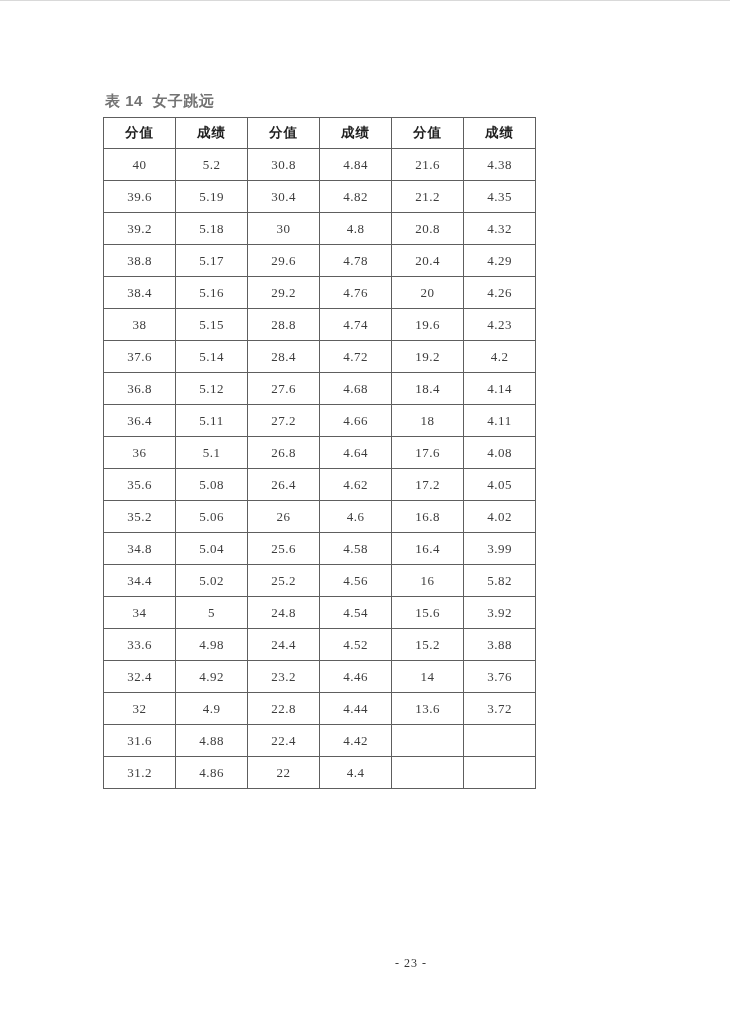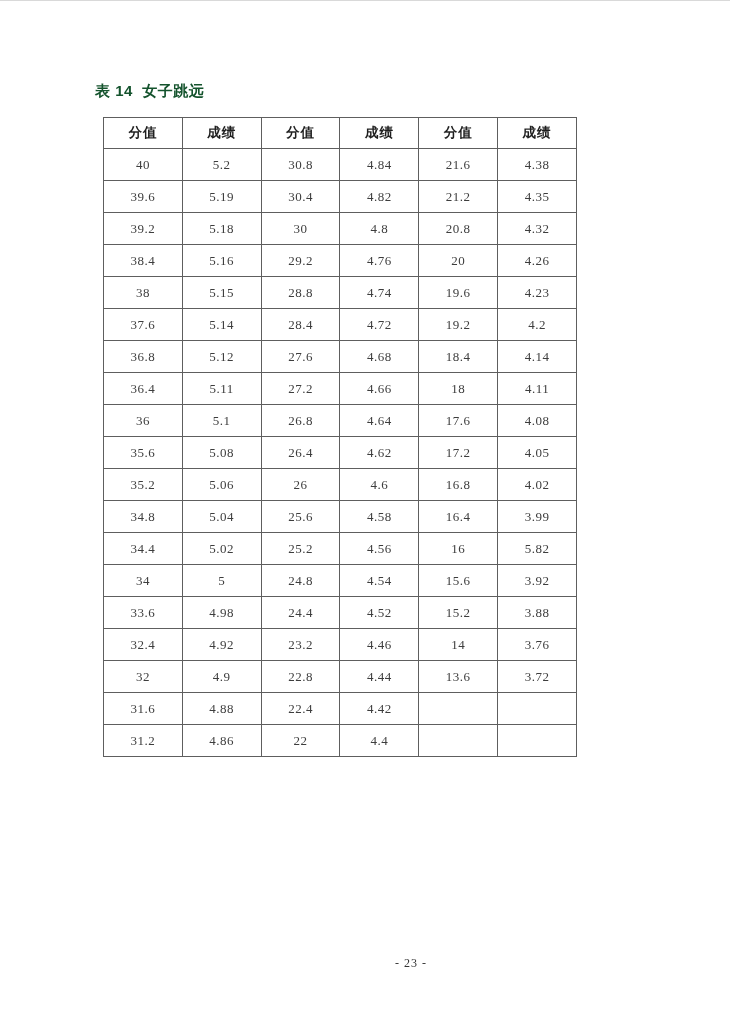--- a/index.html
+++ b/index.html
@@ -18,34 +18,34 @@
   .top-edge {
     position: absolute;
     top: 0; left: 0; right: 0;
     height: 1px;
     background: #d9d9d9;
   }
   .doc-title {
     position: absolute;
     left: 95px;
     top: 83px;
-    margin: 0;
+    margin: 10px;
     font-family: "Liberation Sans", "DejaVu Sans", sans-serif;
     font-weight: bold;
     font-size: 15px;
     line-height: 16px;
-    color: #14532d;
+    color: #737373;
     white-space: pre;
     letter-spacing: 0.5px;
   }
   table.score-table {
     position: absolute;
     left: 103px;
     top: 117px;
-    width: 474px;
+    width: 433px;
     border-collapse: collapse;
     table-layout: fixed;
   }
   table.score-table th,
   table.score-table td {
     border: 1px solid #5e5e5e;
     text-align: center;
     vertical-align: middle;
     padding: 0;
     overflow: hidden;
@@ -116,20 +116,28 @@
         </tr>
         <tr>
           <td>39.2</td>
           <td>5.18</td>
           <td>30</td>
           <td>4.8</td>
           <td>20.8</td>
           <td>4.32</td>
         </tr>
         <tr>
+          <td>38.8</td>
+          <td>5.17</td>
+          <td>29.6</td>
+          <td>4.78</td>
+          <td>20.4</td>
+          <td>4.29</td>
+        </tr>
+        <tr>
           <td>38.4</td>
           <td>5.16</td>
           <td>29.2</td>
           <td>4.76</td>
           <td>20</td>
           <td>4.26</td>
         </tr>
         <tr>
           <td>38</td>
           <td>5.15</td>

